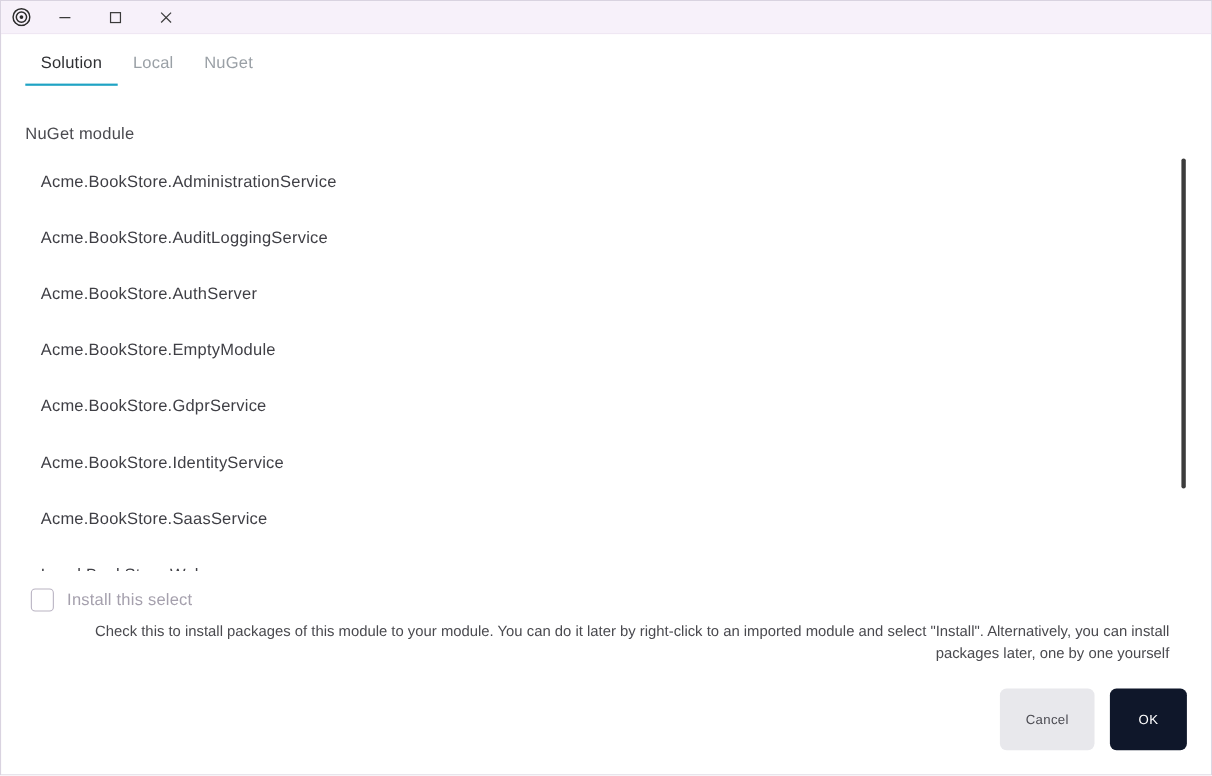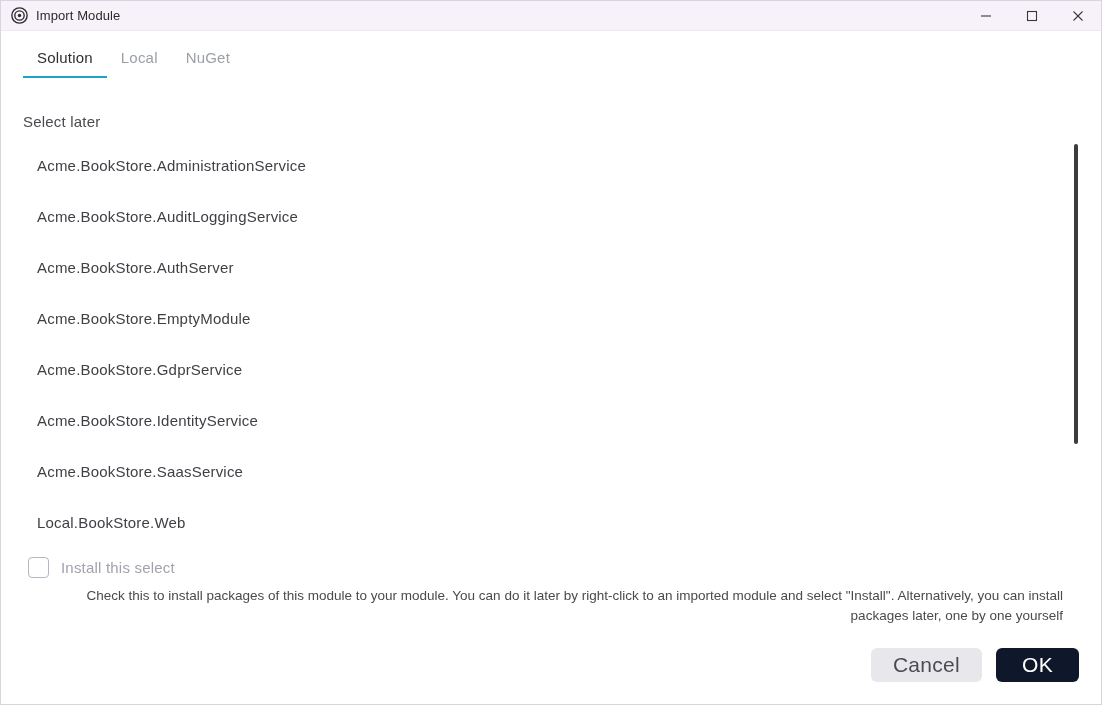--- a/index.html
+++ b/index.html
@@ -169,24 +169,24 @@
 
   .button-row {
     display: flex;
     justify-content: flex-end;
     align-items: center;
     gap: 14px;
     padding: 22px 0 22px 0;
   }
   .btn {
     min-width: 86px;
-    height: 34px;
+    height: 56px;
     border-radius: 6px;
     border: none;
-    font-size: 21px;
+    font-size: 12px;
     font-family: "Liberation Sans", sans-serif;
     letter-spacing: 0.3px;
     display: flex;
     align-items: center;
     justify-content: center;
     cursor: pointer;
   }
   .btn-cancel {
     background: #e8e8ec;
     color: #4b4b52;
@@ -203,21 +203,20 @@
 <body>
 
 <div class="window">
 
   <div class="titlebar">
     <svg class="titlebar-icon" viewBox="0 0 20 20">
       <circle cx="10" cy="10" r="9" fill="none" stroke="#2b2b2b" stroke-width="1.6"></circle>
       <circle cx="10" cy="10" r="5.5" fill="none" stroke="#2b2b2b" stroke-width="1.6"></circle>
       <circle cx="10" cy="10" r="2" fill="#2b2b2b"></circle>
     </svg>
-    <span class="titlebar-title">Import Module</span>
     <div class="win-controls">
       <div class="win-btn">
         <svg width="12" height="12" viewBox="0 0 12 12">
           <line x1="1" y1="6" x2="11" y2="6" stroke="#3a3a3a" stroke-width="1.1"></line>
         </svg>
       </div>
       <div class="win-btn">
         <svg width="12" height="12" viewBox="0 0 12 12">
           <rect x="1.5" y="1.5" width="9" height="9" fill="none" stroke="#3a3a3a" stroke-width="1.1"></rect>
         </svg>
@@ -230,21 +229,21 @@
       </div>
     </div>
   </div>
 
   <div class="tabs">
     <div class="tab active">Solution</div>
     <div class="tab">Local</div>
     <div class="tab">NuGet</div>
   </div>
 
-  <div class="section-label">Select later</div>
+  <div class="section-label">NuGet module</div>
 
   <div class="list-wrap">
     <div class="list">
       <div class="list-item">Acme.BookStore.AdministrationService</div>
       <div class="list-item">Acme.BookStore.AuditLoggingService</div>
       <div class="list-item">Acme.BookStore.AuthServer</div>
       <div class="list-item">Acme.BookStore.EmptyModule</div>
       <div class="list-item">Acme.BookStore.GdprService</div>
       <div class="list-item">Acme.BookStore.IdentityService</div>
       <div class="list-item">Acme.BookStore.SaasService</div>

